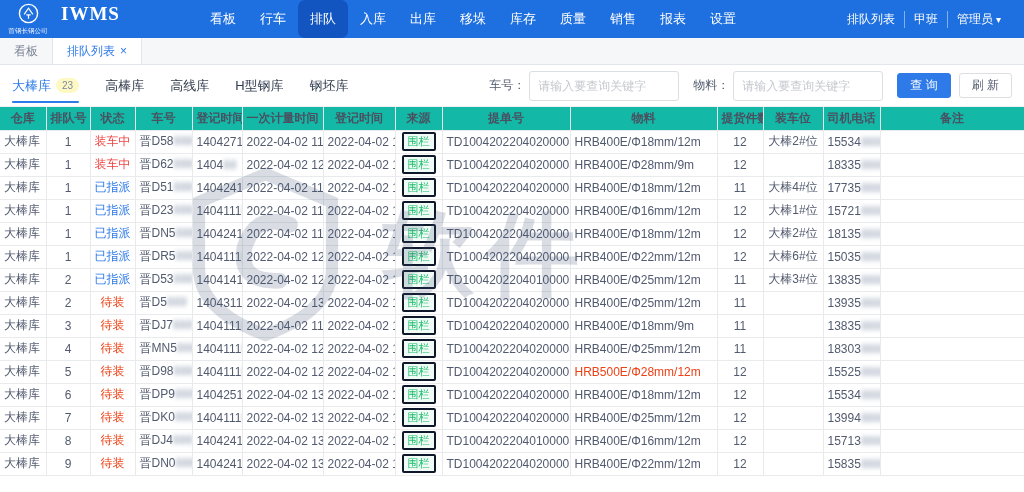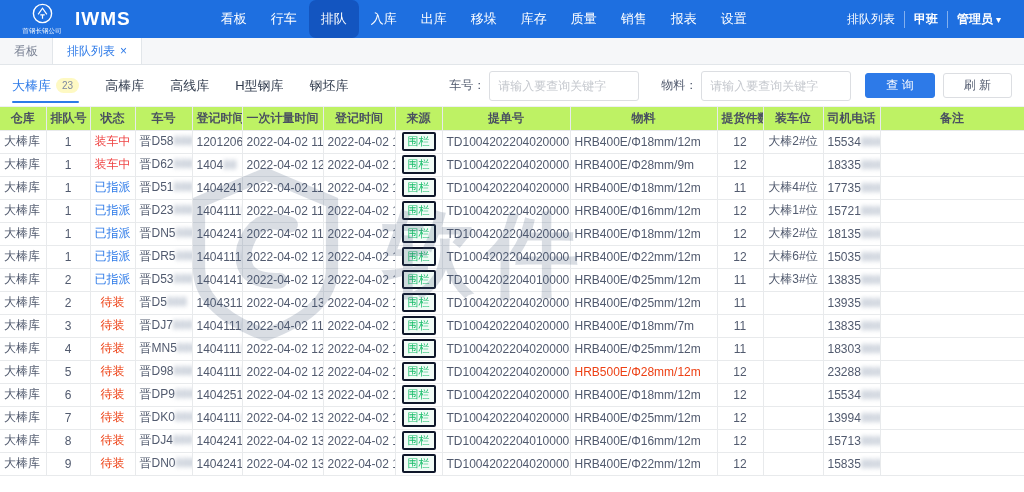--- a/index.html
+++ b/index.html
@@ -1,62 +1,62 @@
 <!DOCTYPE html>
 <html><head>
 <meta charset="utf-8">
 <style>
   *{margin:0;padding:0;box-sizing:border-box}
   html,body{width:1024px;height:492px;overflow:hidden;background:#fff;
     font-family:"Liberation Sans","DejaVu Sans",sans-serif;color:#515a6e;}
 
   
   .topbar{height:38px;background:#1e6fe0;display:flex;align-items:center;color:#fff;}
-  .brand{display:flex;align-items:center;padding-left:18px;}
+  .brand{display:flex;padding-left:4px;font-family:Liberation Serif, serif;}
   .logo-wrap{display:flex;flex-direction:column;align-items:center;margin-right:9px;}
   .logo-circle{width:21px;height:21px;display:block;}
   .company{font-size:8px;white-space:nowrap;opacity:.92;transform:scale(.82);margin-top:1px;}
   .app-name{font-size:19px;font-weight:bold;letter-spacing:1px;}
   .mainnav{display:flex;height:100%;margin-left:78px;}
   .nav-item{display:flex;align-items:center;padding:0 12px;font-size:13px;cursor:pointer;white-space:nowrap;}
   .nav-item.active{background:#1355c0;border-radius:7px;}
   .topright{margin-left:auto;display:flex;align-items:center;font-size:12px;padding-right:14px;}
   .topright .tr-item{padding:0 9px;white-space:nowrap;display:flex;align-items:center;gap:3px;cursor:pointer;}
-  .topright .tr-item + .tr-item{border-left:1px solid rgba(255,255,255,.45);font-weight:bold;}
+  .topright .tr-item + .tr-item{border-left:1px solid rgba(255,255,255,.45);}
   .chev{font-size:10px;}
 
   
   .tabbar{height:27px;background:#f6f7f9;border-bottom:1px solid #e2e6ea;display:flex;align-items:stretch;}
   .tab{display:flex;align-items:center;gap:5px;padding:0 14px;font-size:12px;color:#7a8294;
        border-right:1px solid #e2e6ea;cursor:pointer;white-space:nowrap;}
   .tab.active{background:#fff;color:#2d7ae8;}
   .tab .close{font-size:12px;line-height:1;}
 
   
   .toolbar{height:42px;display:flex;align-items:center;justify-content:space-between;padding:0 12px;border-bottom:1px solid #eef0f3;}
   .wh-tabs{display:flex;gap:26px;height:100%;align-items:center;font-size:13px;color:#303b4d;}
   .wh-tab{display:flex;align-items:center;gap:5px;height:100%;cursor:pointer;position:relative;white-space:nowrap;}
   .wh-tab.active{color:#2d7ae8;}
   .wh-tab.active::after{content:"";position:absolute;left:0;right:0;bottom:3px;height:2px;background:#2d7ae8;border-radius:1px;}
   .count-badge{background:#fef9c3;color:#7e89a0;border-radius:9px;font-size:10px;padding:1px 6px;line-height:1.3;}
   .filters{display:flex;align-items:center;font-size:12px;color:#515a6e;}
-  .filters .flabel{margin-left:22px;margin-right:4px;white-space:nowrap;}
+  .filters .flabel{margin-left:14px;margin-right:4px;white-space:nowrap;}
   .filters input{width:150px;height:30px;border:1px solid #dcdee2;border-radius:3px;padding:0 8px;
                  font-size:12px;color:#515a6e;outline:none;font-family:inherit;}
   .filters input::placeholder{color:#c5c8ce;}
-  .btn{height:25px;padding:0 20px;border-radius:3px;font-size:12px;cursor:pointer;font-family:inherit;white-space:nowrap;}
+  .btn{height:25px;padding:0 12px;border-radius:3px;font-size:12px;cursor:pointer;font-family:inherit;white-space:nowrap;}
   .btn-primary{background:#2d7ae8;color:#fff;border:1px solid #2d7ae8;margin-left:14px;}
   .btn-default{background:#fff;color:#515a6e;border:1px solid #dcdee2;margin-left:8px;}
 
   
   .table-wrap{position:relative;}
   table{width:1024px;border-collapse:collapse;table-layout:fixed;font-size:12px;}
   th,td{border-right:1px solid #e8eaec;border-bottom:1px solid #e8eaec;height:23px;
         padding:0 4px;white-space:nowrap;overflow:hidden;}
-  th{background:#bef264;color:#495060;font-weight:bold;text-align:center;}
+  th{background:#14b8a6;color:#495060;font-weight:bold;text-align:center;}
   td{color:#515a6e;background:transparent;}
   .al{text-align:left}.ac{text-align:center}
   .st-loading{color:#ef4444;}
   .st-dispatched{color:#2d7ae8;}
   .st-waiting{color:#ed4014;}
   .red-text{color:#ed4014;margin-top:36px;}
   .badge-green{display:inline-block;color:#19be6b;border:2px solid #0f172a;background:#f1fbf6;
                border-radius:2px;padding:0 4px;line-height:15px;font-size:11px;}
   .blurred{filter:blur(2.2px);color:#93a0b4;user-select:none;}
 
@@ -178,21 +178,21 @@
           <th>司机电话</th>
           <th>备注</th>
         </tr>
     </thead>
     <tbody>
         <tr>
           <td class="al">大棒库</td>
           <td class="ac">1</td>
           <td class="ac st-loading">装车中</td>
           <td class="al"><span>晋D58</span><span class="blurred">888</span></td>
-          <td class="al"><span>1201206</span></td>
+          <td class="al"><span>1404271</span></td>
           <td class="al">2022-04-02 11:43</td>
           <td class="al">2022-04-02 11:4</td>
           <td class="ac"><span class="badge-green">围栏</span></td>
           <td class="al">TD10042022040200005319</td>
           <td class="al">HRB400E/Φ18mm/12m</td>
           <td class="ac">12</td>
           <td class="ac">大棒2#位</td>
           <td class="al"><span>15534</span><span class="blurred">888888</span></td>
           <td class="al"></td>
         </tr>
@@ -311,21 +311,21 @@
         <tr>
           <td class="al">大棒库</td>
           <td class="ac">3</td>
           <td class="ac st-waiting">待装</td>
           <td class="al"><span>晋DJ7</span><span class="blurred">888</span></td>
           <td class="al"><span>1404111</span><span class="blurred">88</span></td>
           <td class="al">2022-04-02 11:42</td>
           <td class="al">2022-04-02 11:4</td>
           <td class="ac"><span class="badge-green">围栏</span></td>
           <td class="al">TD10042022040200005319</td>
-          <td class="al">HRB400E/Φ18mm/7m</td>
+          <td class="al">HRB400E/Φ18mm/9m</td>
           <td class="ac">11</td>
           <td class="ac"></td>
           <td class="al"><span>13835</span><span class="blurred">888888</span></td>
           <td class="al"></td>
         </tr>
         <tr>
           <td class="al">大棒库</td>
           <td class="ac">4</td>
           <td class="ac st-waiting">待装</td>
           <td class="al"><span>晋MN5</span><span class="blurred">888</span></td>
@@ -346,21 +346,21 @@
           <td class="ac st-waiting">待装</td>
           <td class="al"><span>晋D98</span><span class="blurred">888</span></td>
           <td class="al"><span>1404111</span><span class="blurred">88</span></td>
           <td class="al">2022-04-02 12:50</td>
           <td class="al">2022-04-02 12:5</td>
           <td class="ac"><span class="badge-green">围栏</span></td>
           <td class="al">TD10042022040200005320</td>
           <td class="al red-text">HRB500E/Φ28mm/12m</td>
           <td class="ac">12</td>
           <td class="ac"></td>
-          <td class="al"><span>23288</span><span class="blurred">888888</span></td>
+          <td class="al"><span>15525</span><span class="blurred">888888</span></td>
           <td class="al"></td>
         </tr>
         <tr>
           <td class="al">大棒库</td>
           <td class="ac">6</td>
           <td class="ac st-waiting">待装</td>
           <td class="al"><span>晋DP9</span><span class="blurred">888</span></td>
           <td class="al"><span>1404251</span></td>
           <td class="al">2022-04-02 13:09</td>
           <td class="al">2022-04-02 13:0</td>

